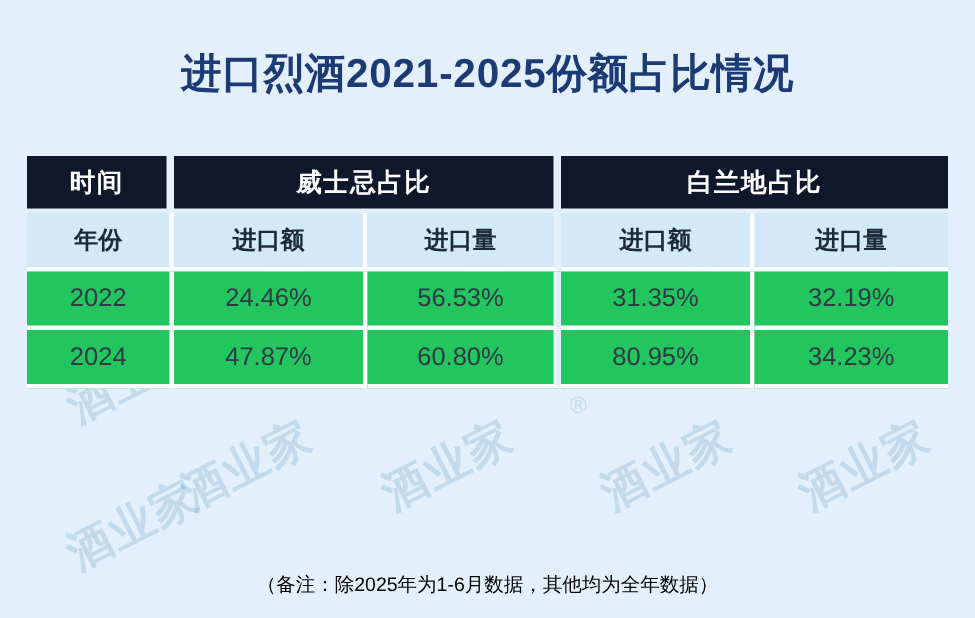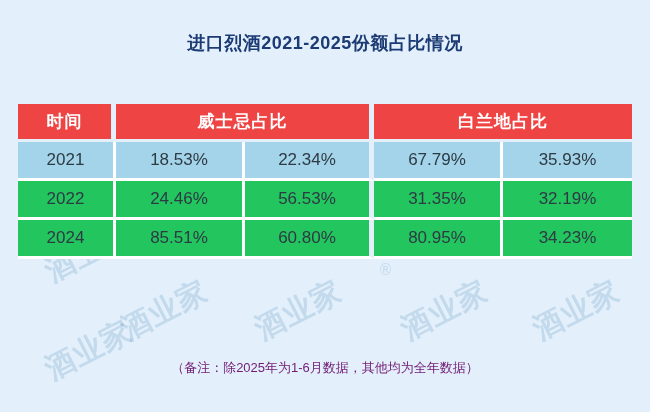--- a/index.html
+++ b/index.html
@@ -40,21 +40,21 @@
     color: #2b6ea8;
     opacity: 0.16;
   }
 
   
   #page-title {
     position: absolute;
     left: 0; top: 31px;
     width: 650px;
     text-align: center;
-    font-size: 18px;
+    font-size: 27px;
     font-weight: 700;
     color: #1c3b74;
     letter-spacing: 0.5px;
     z-index: 8;
   }
 
   
   #data-table-wrap {
     position: absolute;
     left: 18px;
@@ -71,21 +71,21 @@
   table.data-table td, table.data-table th {
     padding: 0;
     margin: 0;
     text-align: center;
     vertical-align: middle;
   }
 
   
   .gh {
     height: 35px;
-    background: #ef4444;
+    background: #0f172a;
     color: #ffffff;
     font-size: 17px;
     font-weight: 700;
     letter-spacing: 1px;
     border-right: 5px solid #e3f0fb;
     border-bottom: 3px solid #e3f0fb;
   }
   .gh.last { border-right: 0; }
 
   
@@ -114,25 +114,25 @@
 
   tr.odd .dc { background: #a3d4e9; }
   tr.even .dc { background: #22c55e; }
 
   tr.rowsep .dc { border-bottom: 3px solid #ffffff; }
 
   
   #footnote {
     position: absolute;
     left: 0;
-    top: 359px;
+    top: 381px;
     width: 650px;
     text-align: center;
     font-size: 13px;
-    color: #701a75;
+    color: #000000;
     z-index: 8;
   }
 </style>
 </head>
 <body>
 
 <div id="watermark-layer">
   <span class="wm" style="left:118px; top:182px; font-size:30px;">酒业家</span>
   <span class="wm" style="left:252px; top:182px; font-size:30px;">酒业家</span>
   <span class="wm" style="left:398px; top:182px; font-size:30px;">酒业家</span>
@@ -160,39 +160,39 @@
       <col style="width:129px">
       <col style="width:129px">
       <col style="width:129px">
     </colgroup>
     <thead>
       <tr>
         <th class="gh" colspan="1">时间</th>
         <th class="gh" colspan="2">威士忌占比</th>
         <th class="gh last" colspan="2">白兰地占比</th>
       </tr>
+      <tr>
+        <th class="sh">年份</th>
+        <th class="sh">进口额</th>
+        <th class="sh gap">进口量</th>
+        <th class="sh">进口额</th>
+        <th class="sh last">进口量</th>
+      </tr>
     </thead>
     <tbody>
-      <tr class="odd rowsep">
-        <td class="dc">2021</td>
-        <td class="dc">18.53%</td>
-        <td class="dc gap">22.34%</td>
-        <td class="dc">67.79%</td>
-        <td class="dc last">35.93%</td>
-      </tr>
       <tr class="even rowsep">
         <td class="dc">2022</td>
         <td class="dc">24.46%</td>
         <td class="dc gap">56.53%</td>
         <td class="dc">31.35%</td>
         <td class="dc last">32.19%</td>
       </tr>
       <tr class="even rowsep">
         <td class="dc">2024</td>
-        <td class="dc">85.51%</td>
+        <td class="dc">47.87%</td>
         <td class="dc gap">60.80%</td>
         <td class="dc">80.95%</td>
         <td class="dc last">34.23%</td>
       </tr>
     </tbody>
   </table>
 </div>
 
 <div id="footnote">（备注：除2025年为1-6月数据，其他均为全年数据）</div>
 

